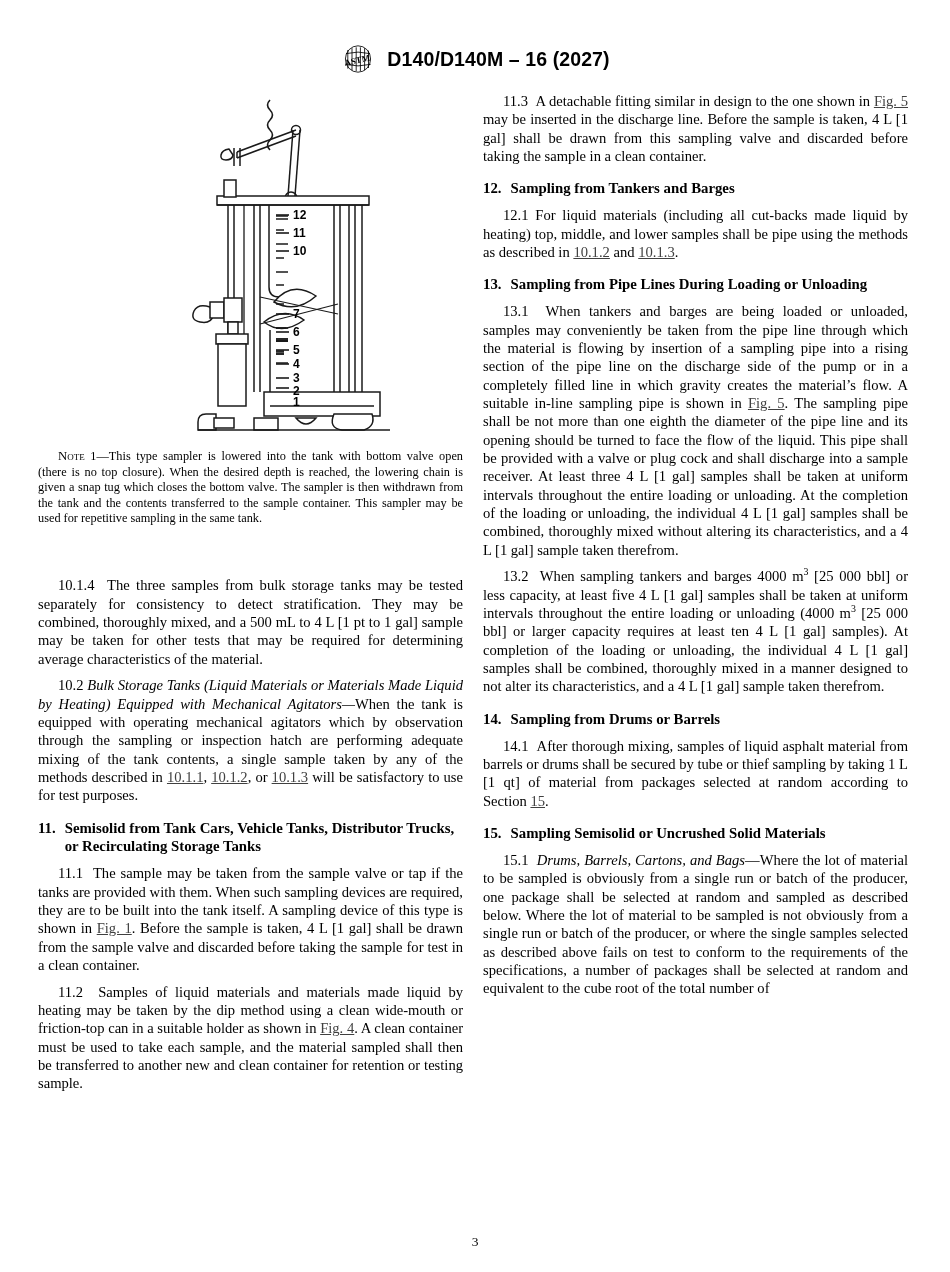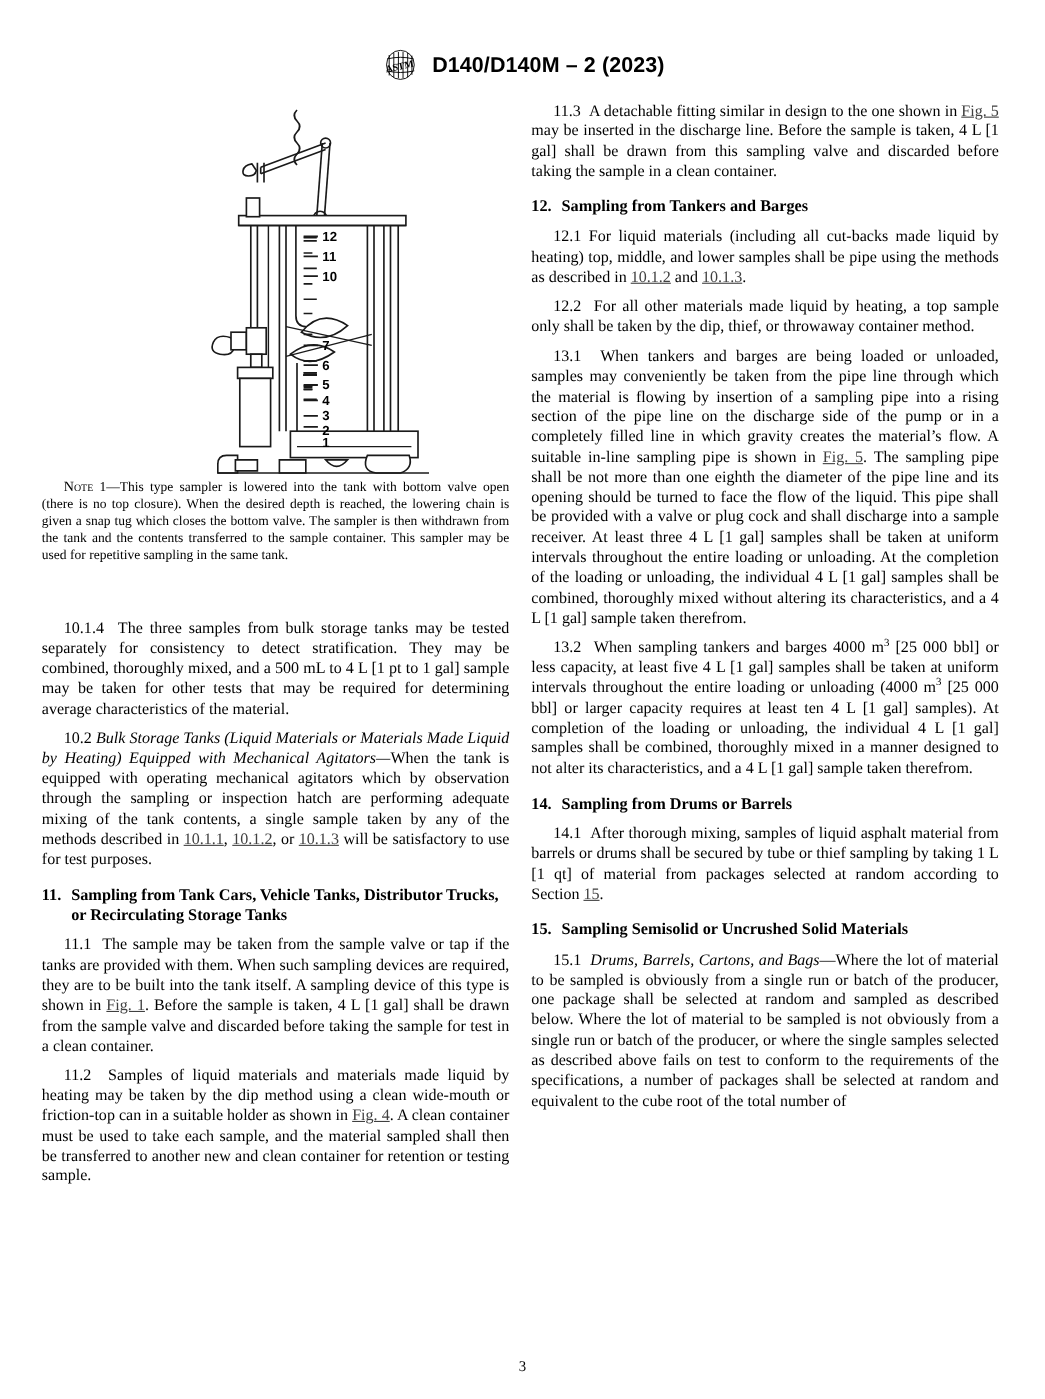--- a/index.html
+++ b/index.html
@@ -96,21 +96,21 @@
   .figure-art {
     width: 425px;
     height: 340px;
     display: block;
   }
   .note {
     font-size: 12.3px;
     line-height: 1.25;
     text-align: justify;
     text-indent: 20px;
-    margin-top: 3px;
+    margin-top: 17px;
   }
   .note-label {
     font-variant: small-caps;
     font-size: 1.04em;
   }
   .fig-caption {
     font-family: "Liberation Sans", "DejaVu Sans", sans-serif;
     font-weight: bold;
     font-size: 12.6px;
     text-align: center;
@@ -142,21 +142,21 @@
       <path d="M34 5.5 L34 45"></path>
       <path d="M41 7 L41 44"></path>
       <path d="M47.5 11 L47.5 40"></path>
       <path d="M10 16 Q30 11 50 16"></path>
       <path d="M9 34 Q30 39 51 34"></path>
     </g>
     <g fill="#000" font-family="Liberation Serif, serif" font-weight="bold" font-size="15" transform="rotate(-12 30 27)">
       <text x="7" y="32">ASTM</text>
     </g>
   </svg>
-  <div class="header-title">D140/D140M – 2 (2023)</div>
+  <div class="header-title">D140/D140M – 16 (2027)</div>
 </div>
 
 <div class="col col-left">
 
   <div class="figure-block">
     <svg class="figure-art" viewBox="0 0 425 340">
       <g stroke="#1a1a1a" fill="none" stroke-width="1.5">
 
         <path d="M232 8 q-5 5 0 10 q5 5 0 10 q-5 5 0 10 q5 5 0 10 q-5 5 0 10" stroke-width="1.6"></path>
 
@@ -287,21 +287,21 @@
   <p class="para">
     <span>10.1.4</span>&nbsp;&nbsp;<span>The three samples from bulk storage tanks may be tested separately for consistency to detect stratification. They may be combined, thoroughly mixed, and a 500 mL to 4 L [1 pt to 1 gal] sample may be taken for other tests that may be required for determining average characteristics of the material.</span>
   </p>
 
   <p class="para">
     <span>10.2</span>&nbsp;<span class="italic">Bulk Storage Tanks (Liquid Materials or Materials Made Liquid by Heating) Equipped with Mechanical Agitators</span><span class="italic">—</span><span>When the tank is equipped with operating mechanical agitators which by observation through the sampling or inspection hatch are performing adequate mixing of the tank contents, a single sample taken by any of the methods described in </span><a class="ref" href="#">10.1.1</a><span>, </span><a class="ref" href="#">10.1.2</a><span>, or </span><a class="ref" href="#">10.1.3</a><span> will be satisfactory to use for test purposes.</span>
   </p>
 
   <div class="sec-head">
     <span class="num">11.</span>
-    <span class="txt">Sampling from Tank Cars, Vehicle Tanks, Distributor Trucks, or Recirculating Storage Tanks</span>
+    <span class="txt">Semisolid from Tank Cars, Vehicle Tanks, Distributor Trucks, or Recirculating Storage Tanks</span>
   </div>
 
   <p class="para">
     <span>11.1</span>&nbsp;&nbsp;<span>The sample may be taken from the sample valve or tap if the tanks are provided with them. When such sampling devices are required, they are to be built into the tank itself. A sampling device of this type is shown in </span><a class="ref" href="#">Fig. 1</a><span>. Before the sample is taken, 4 L [1 gal] shall be drawn from the sample valve and discarded before taking the sample for test in a clean container.</span>
   </p>
 
   <p class="para">
     <span>11.2</span>&nbsp;&nbsp;<span>Samples of liquid materials and materials made liquid by heating may be taken by the dip method using a clean wide-mouth or friction-top can in a suitable holder as shown in </span><a class="ref" href="#">Fig. 4</a><span>. A clean container must be used to take each sample, and the material sampled shall then be transferred to another new and clean container for retention or testing sample.</span>
   </p>
 </div>
@@ -314,24 +314,25 @@
 
   <div class="sec-head">
     <span class="num">12.</span>
     <span class="txt">Sampling from Tankers and Barges</span>
   </div>
 
   <p class="para">
     <span>12.1</span>&nbsp;<span>For liquid materials (including all cut-backs made liquid by heating) top, middle, and lower samples shall be pipe using the methods as described in </span><a class="ref" href="#">10.1.2</a><span> and </span><a class="ref" href="#">10.1.3</a><span>.</span>
   </p>
 
-  <p class="para">
-    <span>12.2</span>&nbsp;&nbsp;<span>For all other materials made liquid by heating, a top sample only shall be taken by the dip, thief, or throwaway container method.</span>
-  </p>
-
+
+  <div class="sec-head">
+    <span class="num">13.</span>
+    <span class="txt">Sampling from Pipe Lines During Loading or Unloading</span>
+  </div>
 
   <p class="para">
     <span>13.1</span>&nbsp;&nbsp;<span>When tankers and barges are being loaded or unloaded, samples may conveniently be taken from the pipe line through which the material is flowing by insertion of a sampling pipe into a rising section of the pipe line on the discharge side of the pump or in a completely filled line in which gravity creates the material’s flow. A suitable in-line sampling pipe is shown in </span><a class="ref" href="#">Fig. 5</a><span>. The sampling pipe shall be not more than one eighth the diameter of the pipe line and its opening should be turned to face the flow of the liquid. This pipe shall be provided with a valve or plug cock and shall discharge into a sample receiver. At least three 4 L [1 gal] samples shall be taken at uniform intervals throughout the entire loading or unloading. At the completion of the loading or unloading, the individual 4 L [1 gal] samples shall be combined, thoroughly mixed without altering its characteristics, and a 4 L [1 gal] sample taken therefrom.</span>
   </p>
 
   <p class="para">
     <span>13.2</span>&nbsp;&nbsp;<span>When sampling tankers and barges 4000 m</span><sup>3</sup><span> [25 000 bbl] or less capacity, at least five 4 L [1 gal] samples shall be taken at uniform intervals throughout the entire loading or unloading (4000 m</span><sup>3</sup><span> [25 000 bbl] or larger capacity requires at least ten 4 L [1 gal] samples). At completion of the loading or unloading, the individual 4 L [1 gal] samples shall be combined, thoroughly mixed in a manner designed to not alter its characteristics, and a 4 L [1 gal] sample taken therefrom.</span>
   </p>
 
   <div class="sec-head">

